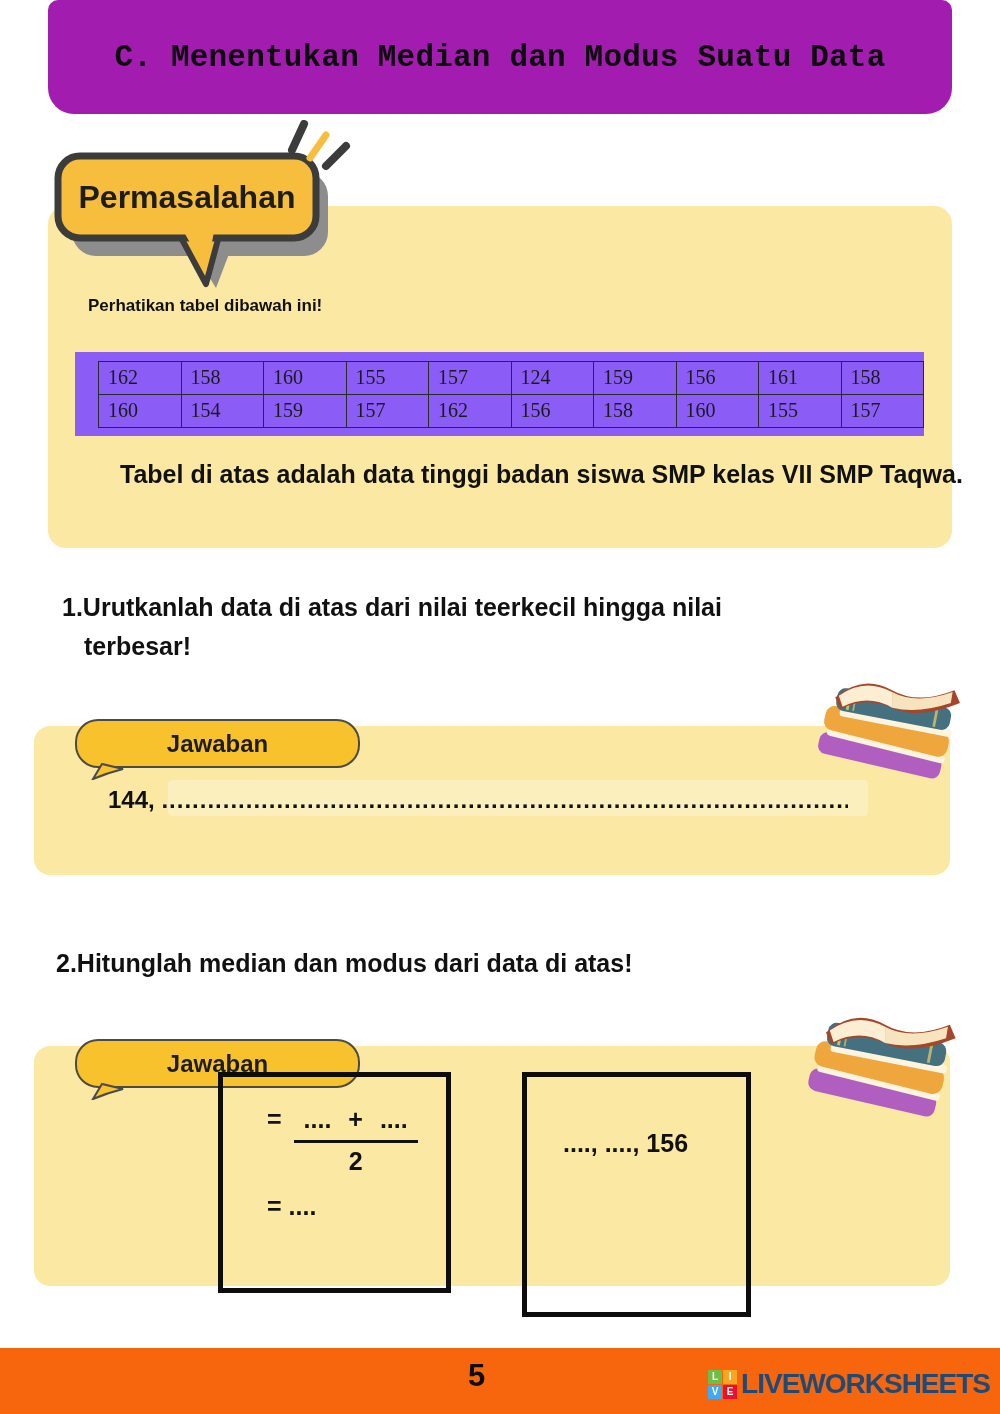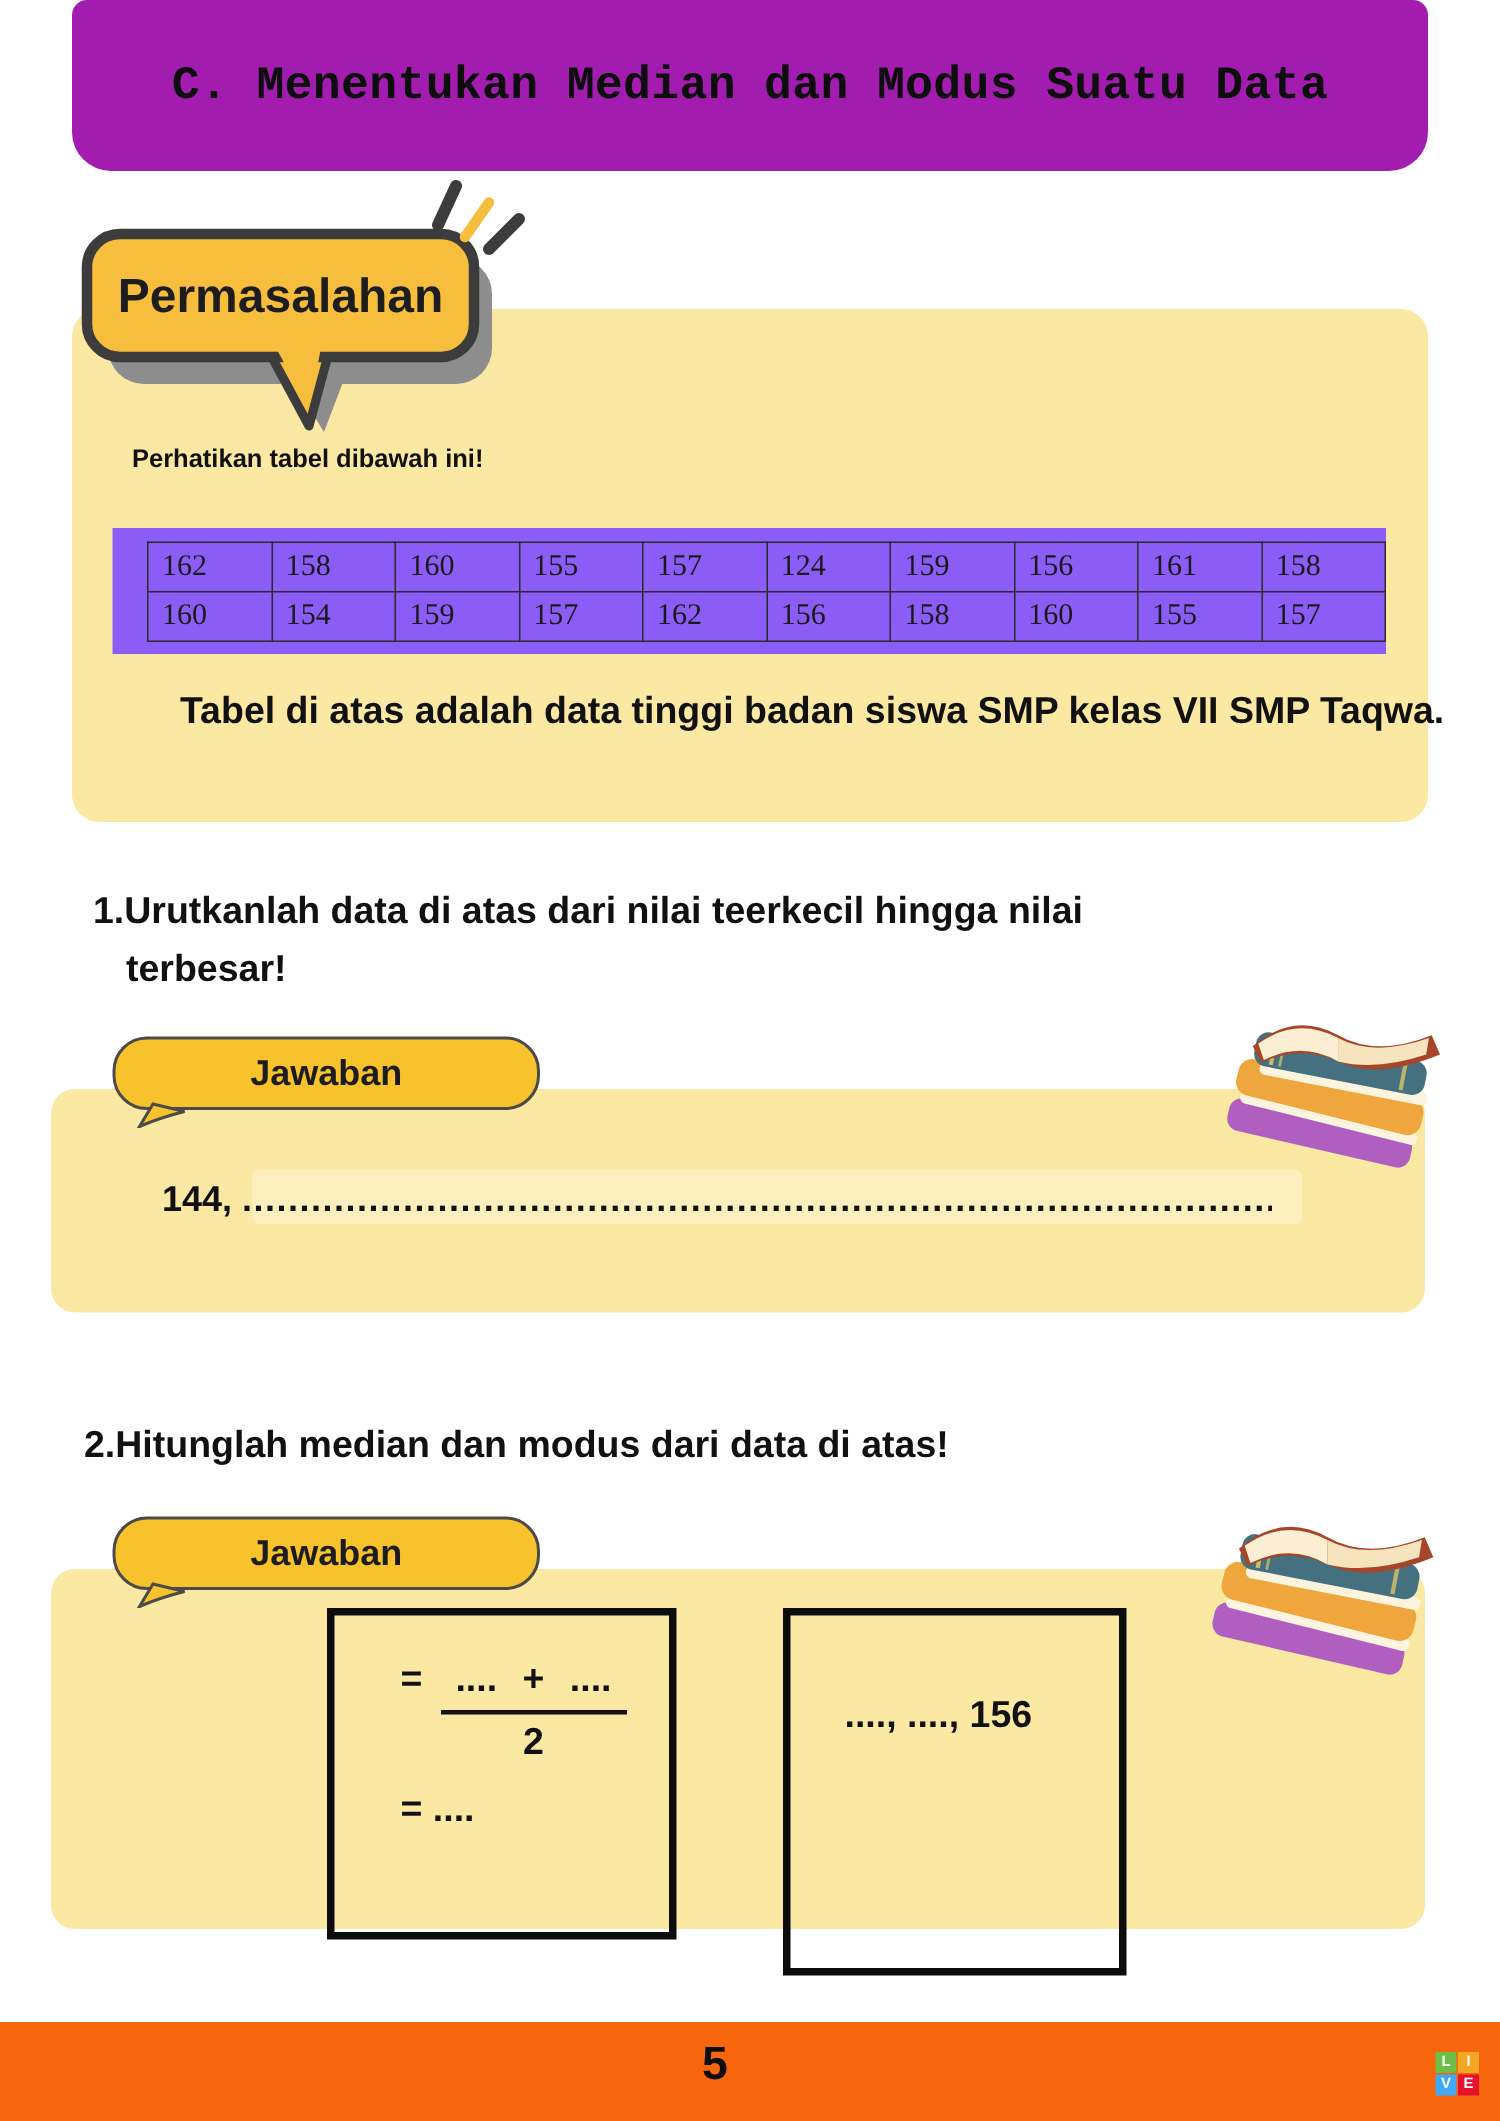--- a/index.html
+++ b/index.html
@@ -43,21 +43,21 @@
   
   .question { position:absolute; font-size:25px; font-weight:bold; line-height:1.55; }
   .q1 { left:62px; top:588px; width:700px; text-indent:-22px; padding-left:22px; }
   .q2 { left:56px; top:944px; width:760px; }
 
   
   .jawaban {
     position:absolute; width:281px; height:45px; background:#F8C22C;
     border:2px solid #4a4a4a; border-radius:23px;
     display:flex; align-items:center; justify-content:center;
-    font-size:24px; font-weight:bold; color:#1c1c1c; z-index:3;
+    font-size:24px; font-weight:bold; color:#1c1c1c; z-index:3;margin-top:28px;
   }
   .jawaban1 { left:75px; top:691px; }
   .jawaban2 { left:75px; top:1011px; }
   .jawaban .tail { position:absolute; left:14px; bottom:-14px; z-index:-1; }
 
   
   .answer-line {
     position:absolute; left:108px; top:786px; width:740px;
     font-size:24px; font-weight:bold; white-space:nowrap; overflow:hidden; z-index:4;
   }
@@ -227,14 +227,15 @@
 
 <div class="footer">
   <span class="page-number">5</span>
   <div class="logo">
     <div class="logo-grid">
       <span class="lg" style="background: rgb(109, 190, 69);">L</span>
       <span class="lg" style="background: rgb(245, 166, 35);">I</span>
       <span class="lg" style="background: rgb(63, 169, 245);">V</span>
       <span class="lg" style="background: rgb(232, 17, 45);">E</span>
     </div>
+    <span class="logo-text">LIVEWORKSHEETS</span>
   </div>
 </div>
 
 </body></html>

